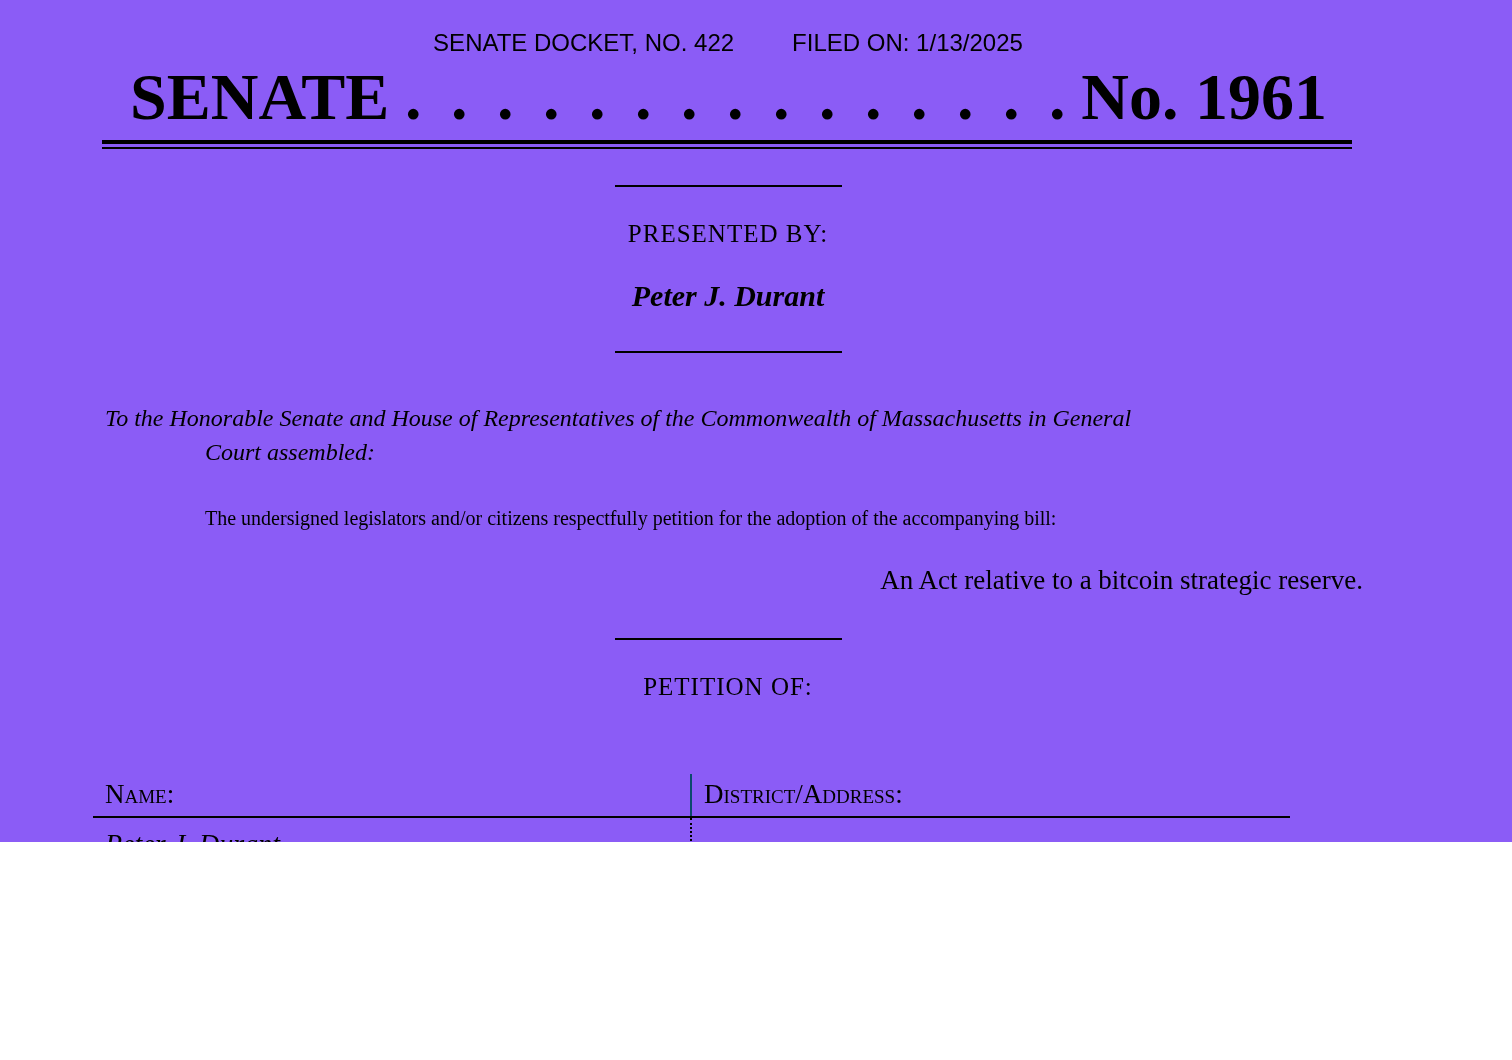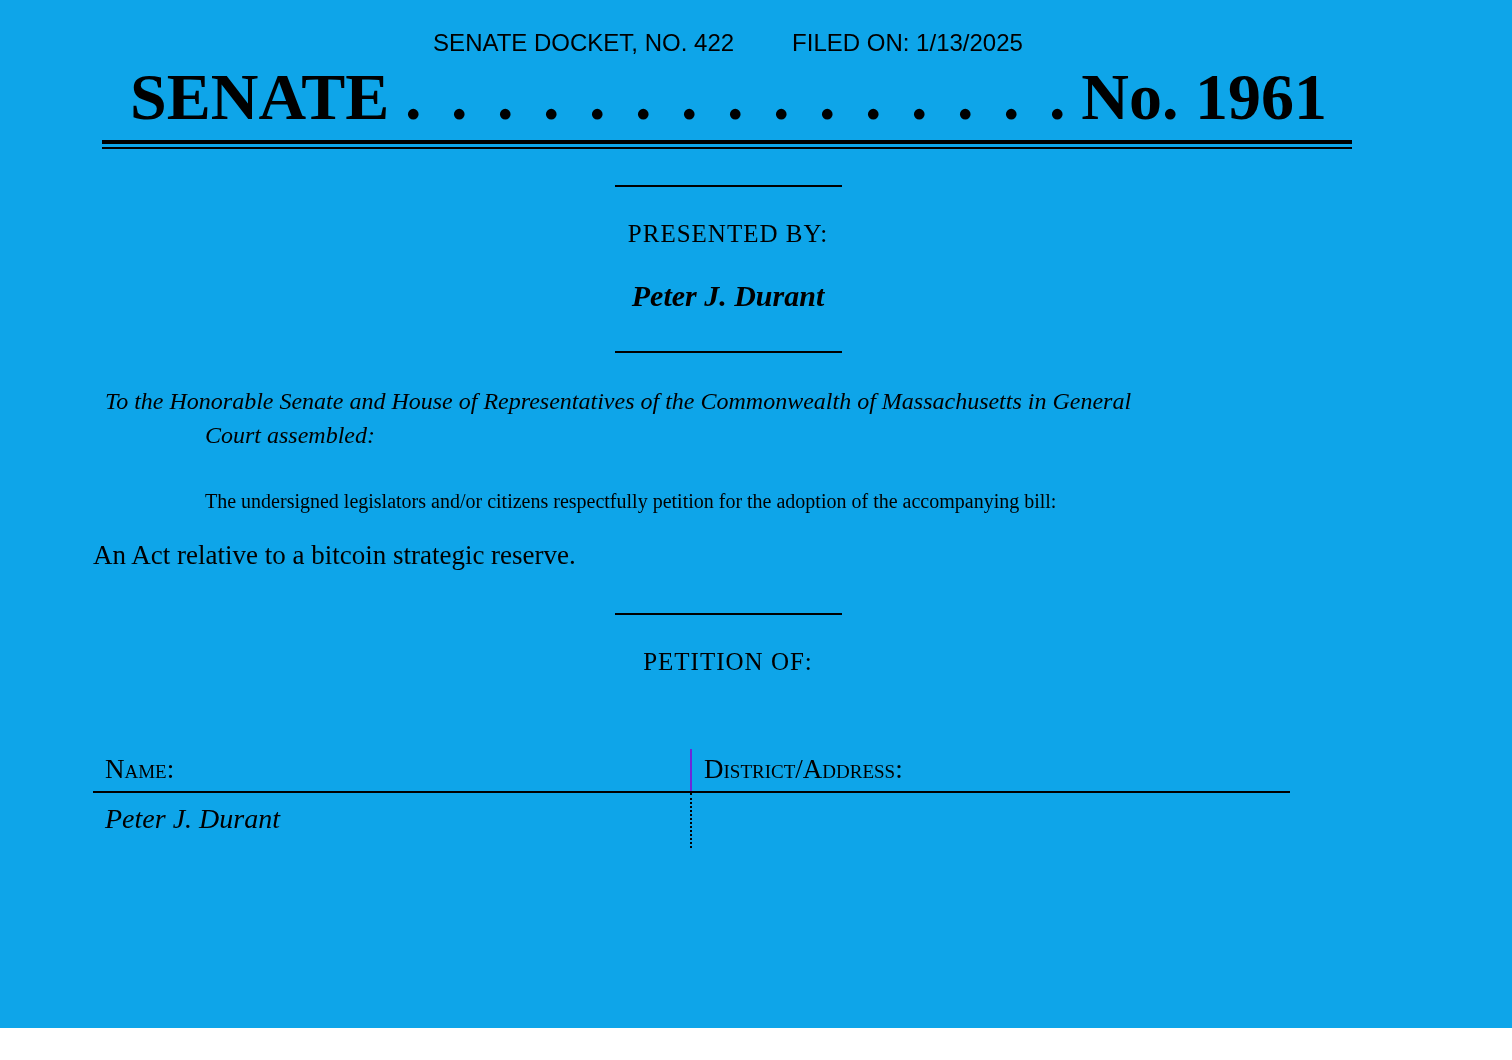--- a/index.html
+++ b/index.html
@@ -3,22 +3,22 @@
 <meta charset="utf-8">
 <style>
   html, body {
     margin: 0;
     padding: 0;
     background: #ffffff;
   }
   .page {
     position: relative;
     width: 1512px;
-    height: 1028px;
-    background: #0ea5e9;
+    height: 842px;
+    background: #8b5cf6;
     color: #000000;
     font-family: "Liberation Serif", serif;
     overflow: hidden;
   }
   .content {
     position: absolute;
     left: 93px;
     top: 0;
     width: 1270px;
   }
@@ -95,38 +95,38 @@
   .presenter {
     margin-top: 30px;
     text-align: center;
     font-weight: bold;
     font-style: italic;
     font-size: 30px;
     line-height: 36px;
   }
 
   .salutation {
-    margin-top: 31px;
+    margin-top: 48px;
     font-style: italic;
     font-size: 24px;
     line-height: 34px;
   }
   .sal-line-1 { padding-left: 12px; }
   .sal-line-2 { padding-left: 112px; }
 
   .petition-text {
     margin-top: 34px;
     padding-left: 112px;
     font-size: 20px;
     line-height: 30px;
   }
 
   .act-title {
-    margin-top: 23px;
-    text-align: left;
+    margin-top: 31px;
+    text-align: right;
     font-size: 27px;
     line-height: 32px;
   }
 
   .petition-of {
     margin-top: 32px;
     text-align: center;
     font-size: 25px;
     line-height: 30px;
     letter-spacing: 1px;
@@ -144,21 +144,21 @@
   .t-row {
     display: flex;
   }
   .t-cell {
     box-sizing: border-box;
     padding-left: 12px;
   }
   .c1 { width: 599px; }
   .c2 { flex: 1; }
   .t-header .c1 {
-    border-right: 2px solid #6d28d9;
+    border-right: 2px solid #0c4a6e;
   }
   .t-row .c1 {
     border-right: 2px dotted #000000;
   }
   .t-header .t-cell {
     font-variant: small-caps;
     font-size: 27px;
     line-height: 30px;
     padding-top: 5px;
     padding-bottom: 7px;

